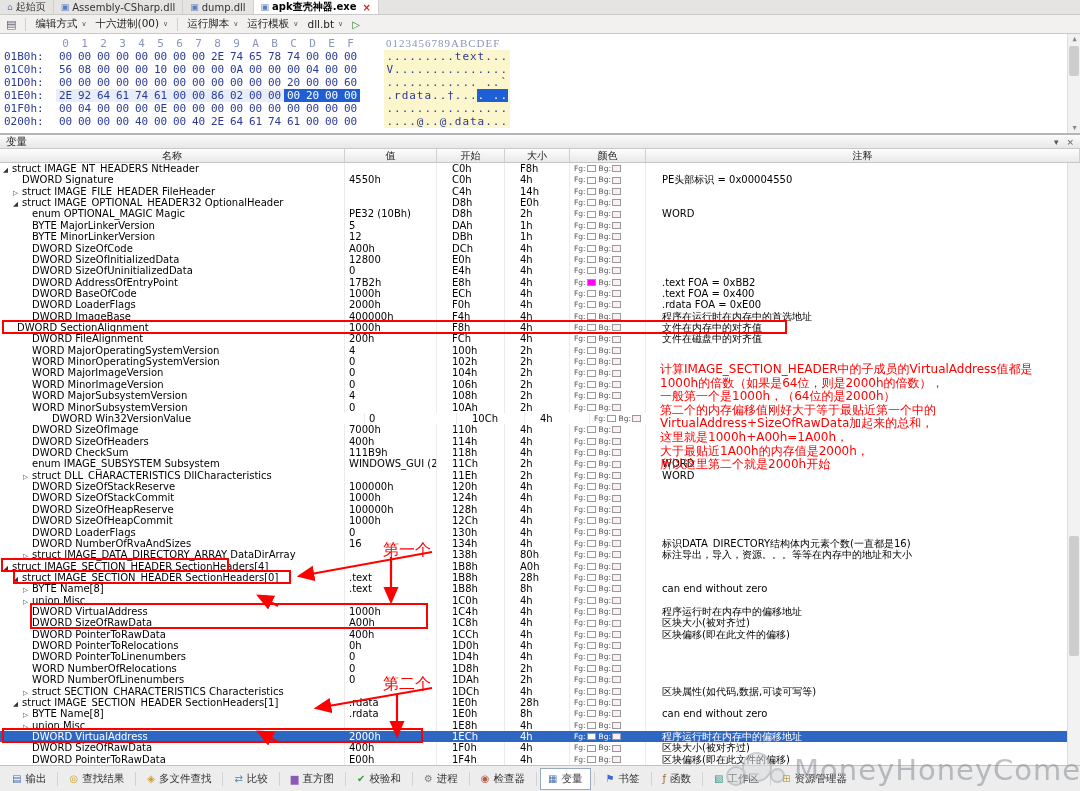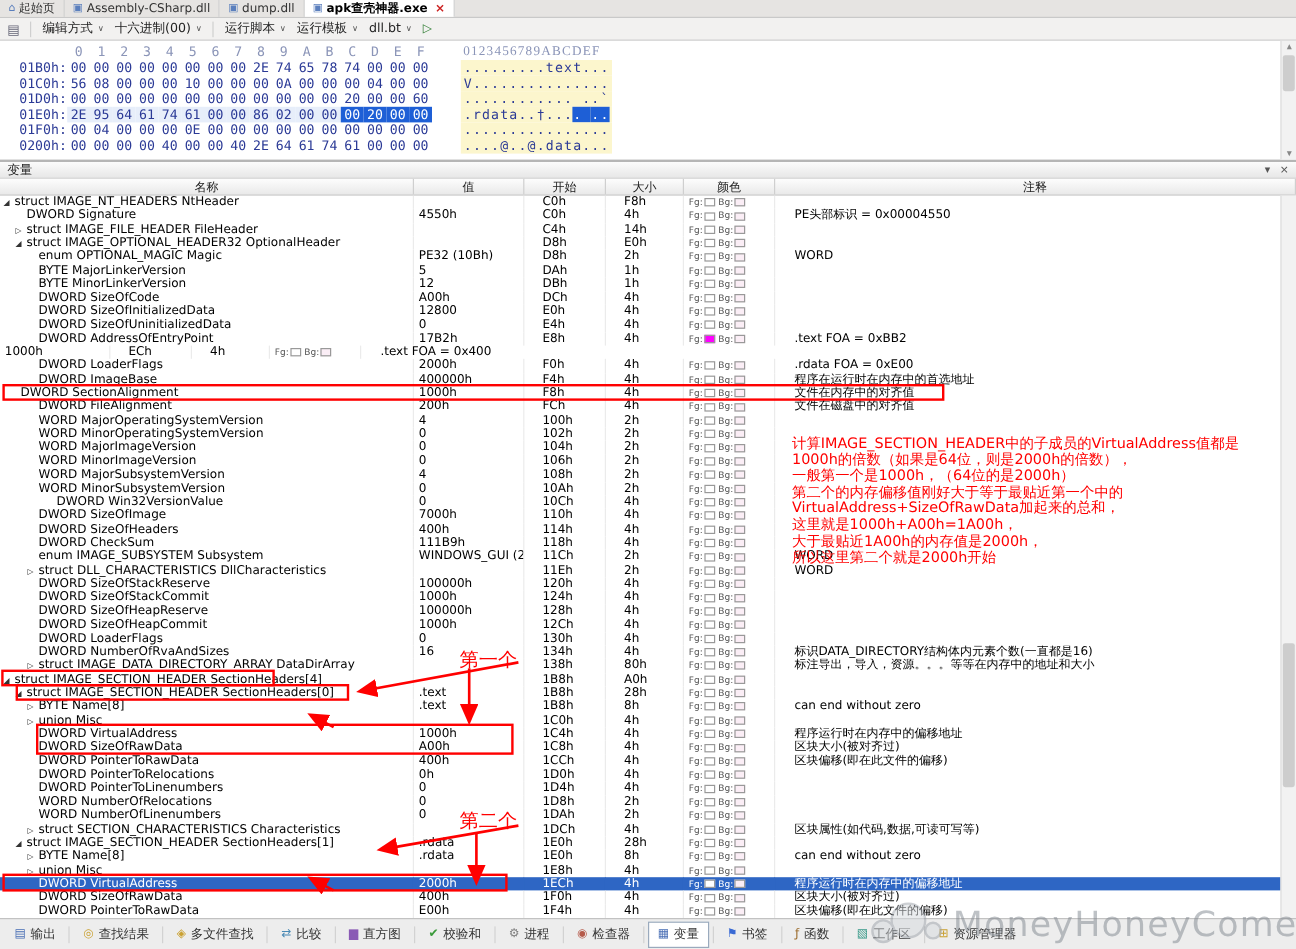--- a/index.html
+++ b/index.html
@@ -23,21 +23,21 @@
 .play{color:#2e7d32;font-size:10px;}
 
 
 .hexpane{position:relative;height:101px;border-bottom:2px solid #b5b5b5;font-family:"DejaVu Sans Mono","Liberation Mono",monospace;font-size:11px;background:#fff;padding-top:2px;}
 .hexcols{display:flex;height:14px;align-items:center;color:#8b95b8;}
 .hexcols .spacer{display:inline-block;width:56px;}
 .digits{display:inline-flex;}
 .hcell{display:inline-block;width:19px;text-align:center;}
 .ascii-head{margin-left:24px;letter-spacing:1px;padding-left:2px;font-family:Liberation Serif, serif;}
 .hexrow{display:flex;height:13px;line-height:13px;align-items:center;}
-.addr{display:inline-block;width:56px;padding-left:16px;color:#2b3a96;}
+.addr{display:inline-block;width:56px;padding-left:4px;color:#2b3a96;}
 .bytes{display:inline-flex;}
 .byte{display:inline-block;width:19px;text-align:center;color:#2b3a96;}
 .byte.shade{background:#e7eefa;}
 .byte.sel{background:#1e5fd6;color:#fff;}
 .ascii{display:inline-flex;margin-left:24px;background:#fcf6cd;padding:0 2px;}
 .ascii span{display:inline-block;width:7.6px;text-align:center;color:#2b3a96;white-space:pre;}
 .ascii span.sel{background:#1e5fd6;color:#fff;}
 .vscroll{position:absolute;right:0;width:13px;background:#f2f2f2;border-left:1px solid #ddd;}
 .hexsb{top:0;bottom:0;}
 .varsb{top:28px;bottom:0;}
@@ -287,21 +287,21 @@
             <span> </span>
             <span>.</span>
             <span>.</span>
             <span>`</span>
           </span>
         </div>
         <div class="hexrow">
           <span class="addr">01E0h:</span>
           <span class="bytes">
             <span class="byte shade">2E</span>
-            <span class="byte shade">95</span>
+            <span class="byte shade">92</span>
             <span class="byte shade">64</span>
             <span class="byte shade">61</span>
             <span class="byte shade">74</span>
             <span class="byte shade">61</span>
             <span class="byte shade">00</span>
             <span class="byte shade">00</span>
             <span class="byte shade">86</span>
             <span class="byte shade">02</span>
             <span class="byte shade">00</span>
             <span class="byte shade">00</span>
@@ -568,20 +568,21 @@
           <span class="vc c-size">4h</span>
           <span class="vc c-color">
             <span class="cl">Fg:</span>
             <span class="sw" style="background: rgb(255, 0, 255);"></span>
             <span class="cl">Bg:</span>
             <span class="sw" style="background: rgb(251, 238, 246);"></span>
           </span>
           <span class="vc c-com">.text FOA = 0xBB2</span>
         </div>
         <div class="vrow">
+          <span class="vc c-name" style="padding-left: 23px;"><span class="arrow"></span><span>DWORD BaseOfCode</span></span>
           <span class="vc c-val">1000h</span>
           <span class="vc c-start">ECh</span>
           <span class="vc c-size">4h</span>
           <span class="vc c-color">
             <span class="cl">Fg:</span>
             <span class="sw" style="background: rgb(255, 255, 255);"></span>
             <span class="cl">Bg:</span>
             <span class="sw" style="background: rgb(251, 238, 246);"></span>
           </span>
           <span class="vc c-com">.text FOA = 0x400</span>
@@ -710,21 +711,21 @@
           <span class="vc c-size">2h</span>
           <span class="vc c-color">
             <span class="cl">Fg:</span>
             <span class="sw" style="background: rgb(255, 255, 255);"></span>
             <span class="cl">Bg:</span>
             <span class="sw" style="background: rgb(251, 238, 246);"></span>
           </span>
           <span class="vc c-com"></span>
         </div>
         <div class="vrow">
-          <span class="vc c-name" style="padding-left: 38px;"><span class="arrow"></span><span>DWORD Win32VersionValue</span></span>
+          <span class="vc c-name" style="padding-left: 23px; margin-left: 20px;"><span class="arrow"></span><span>DWORD Win32VersionValue</span></span>
           <span class="vc c-val">0</span>
           <span class="vc c-start">10Ch</span>
           <span class="vc c-size">4h</span>
           <span class="vc c-color">
             <span class="cl">Fg:</span>
             <span class="sw" style="background: rgb(255, 255, 255);"></span>
             <span class="cl">Bg:</span>
             <span class="sw" style="background: rgb(251, 238, 246);"></span>
           </span>
           <span class="vc c-com"></span>

